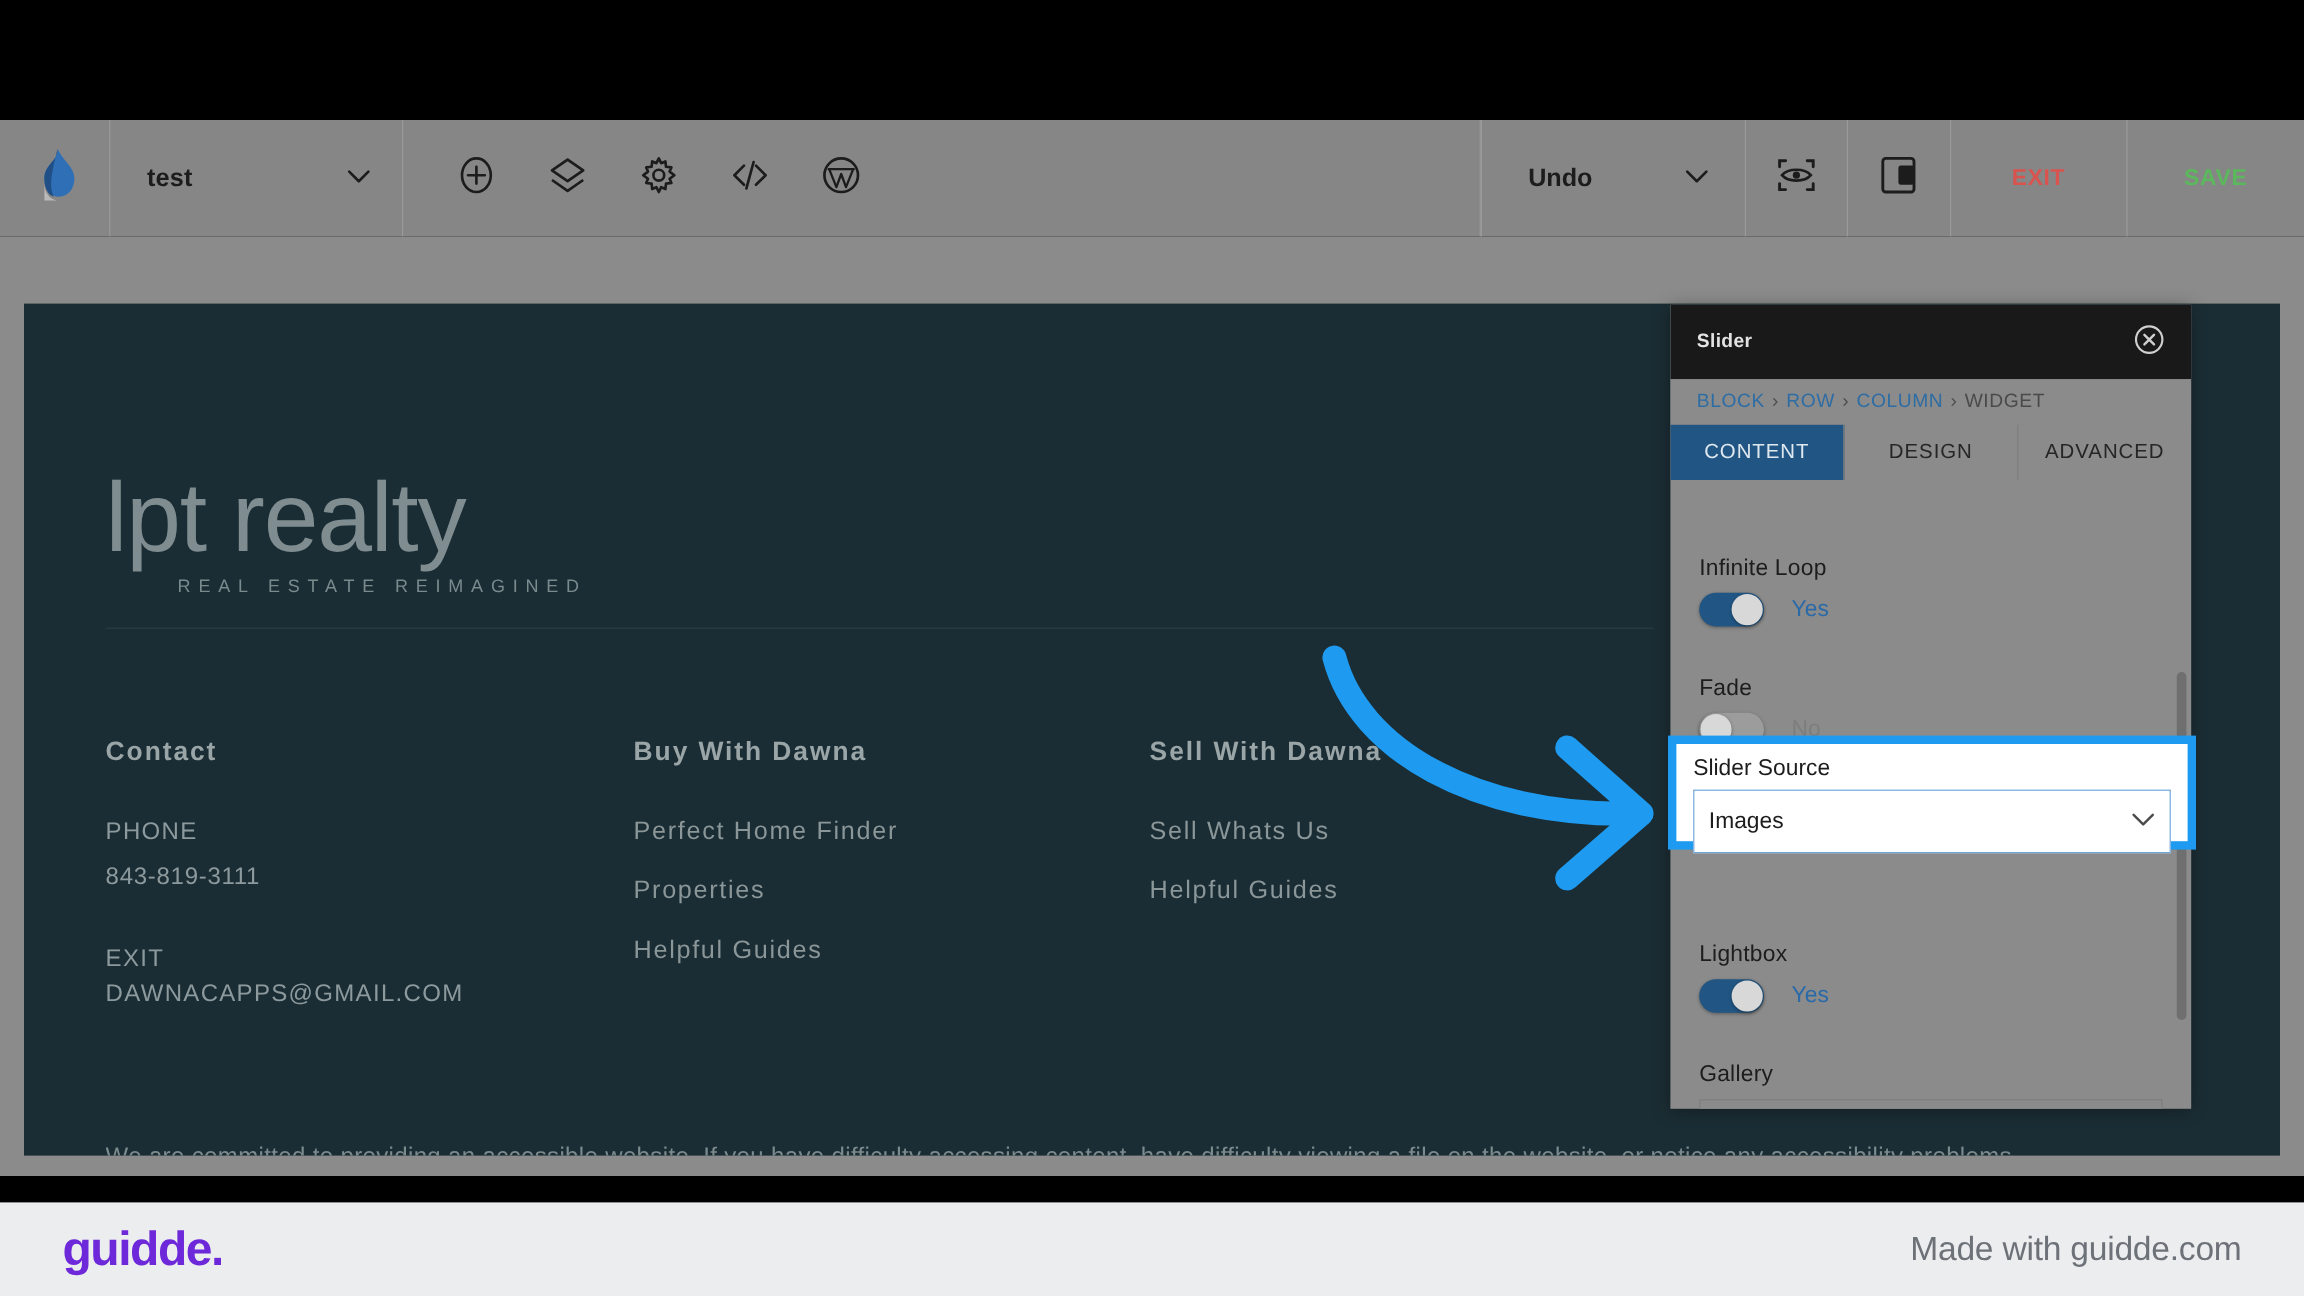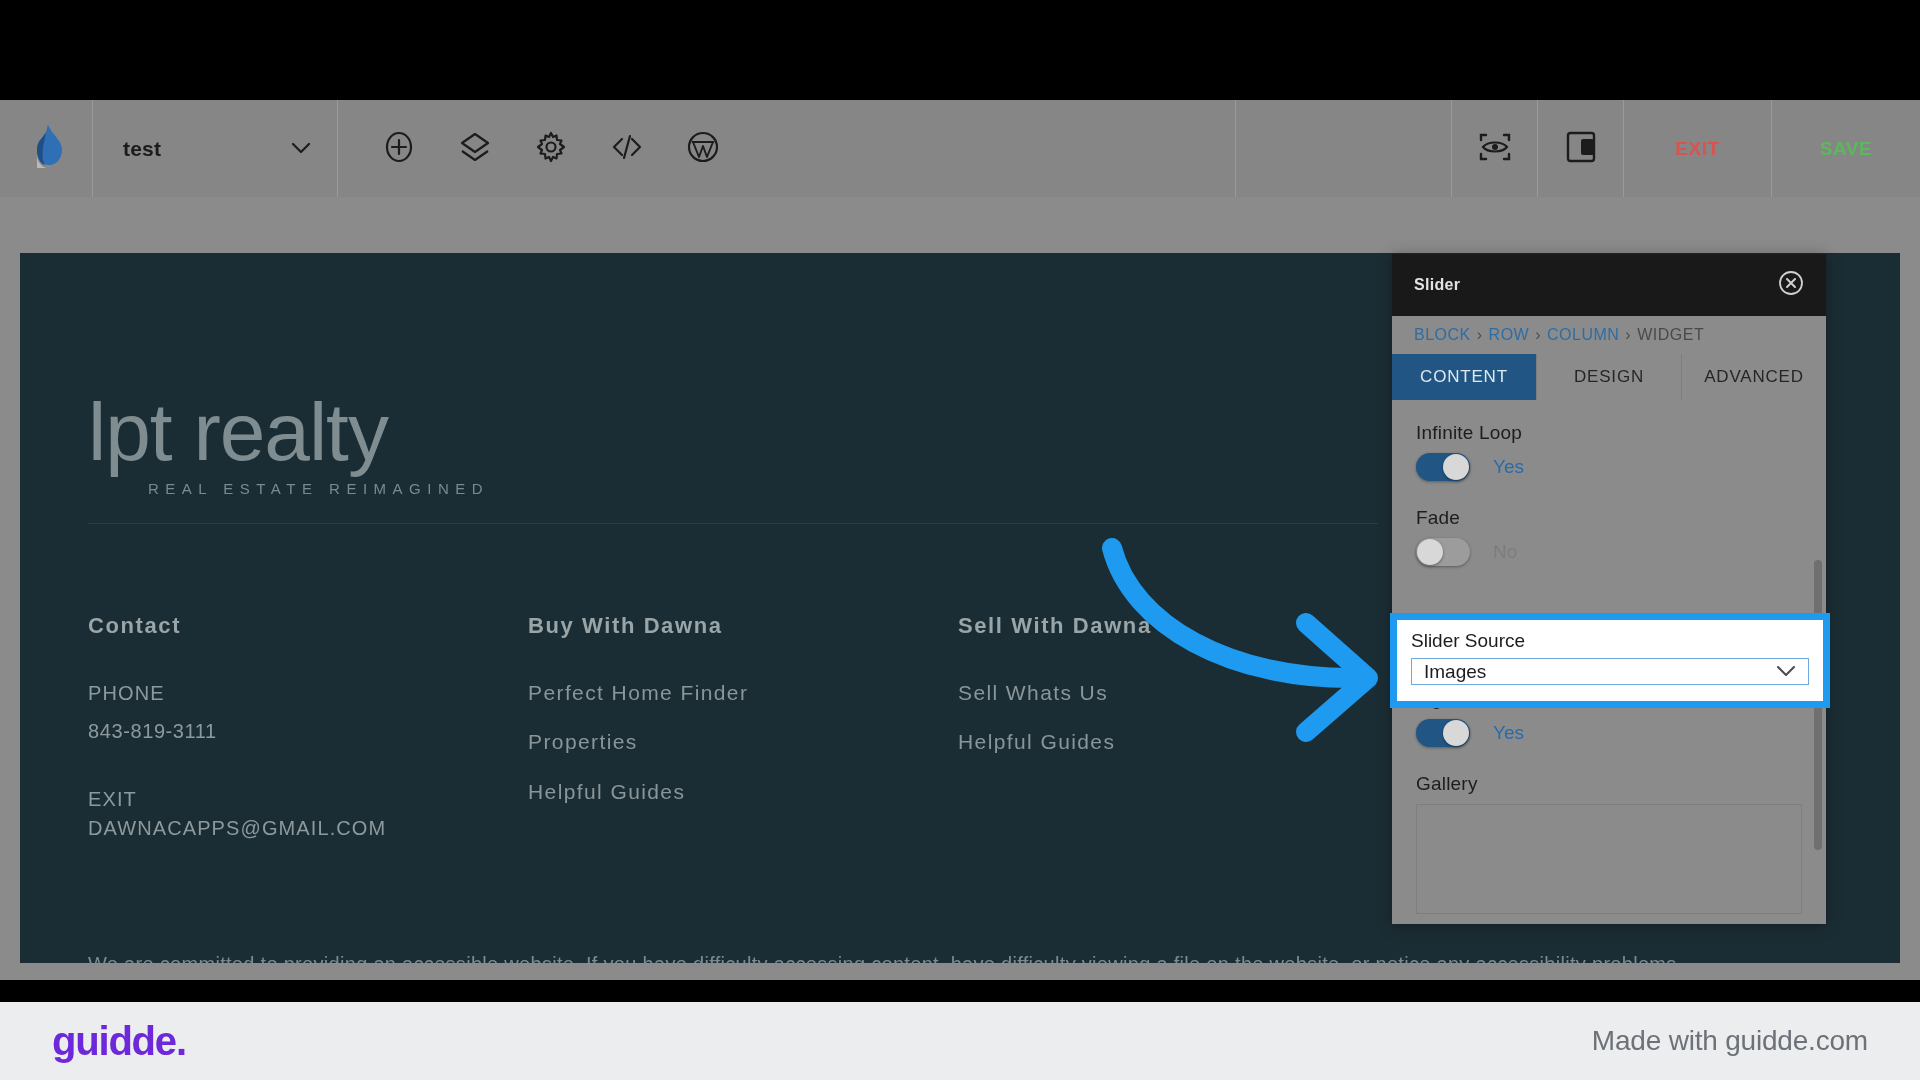--- a/index.html
+++ b/index.html
@@ -96,21 +96,21 @@
   .bc-current { color: #4a4a4a; }
   .panel-tabs { display: flex; height: 46px; }
   .panel-tab {
     flex: 1; display: flex; align-items: center; justify-content: center;
     font-size: 17px; letter-spacing: .8px; color: #262626; border-right: 1px solid #7d7d7d;
   }
   .panel-tab.active { background: #215684; color: #dfe8ef; }
   .panel-tab:last-child { border-right: none; }
   .panel-body { position: relative; height: 524px; padding: 22px 24px 0 24px; }
 
-  .field { margin-bottom: 26px; }
+  .field { margin-bottom: 26px; margin-top: 41px; }
   .field-label { font-size: 19px; color: #1d1d1d; margin-bottom: 9px; letter-spacing: .2px; }
   .toggle-row { display: flex; align-items: center; gap: 23px; }
   .toggle {
     width: 54px; height: 28px; border-radius: 14px; position: relative;
     box-shadow: 0 1px 3px rgba(0,0,0,.35);
   }
   .toggle.on { background: #215684; }
   .toggle.off { background: #9c9c9c; }
   .knob {
     position: absolute; top: 1px; width: 26px; height: 26px; border-radius: 50%;
@@ -125,21 +125,21 @@
   
   .highlight-wrap {
     position: absolute; left: 1390px; top: 613px; width: 440px; height: 95px;
     background: #1e9bf0; padding: 7px; z-index: 12;
   }
   .highlight-inner {
     background: #fff; width: 100%; height: 100%; padding: 10px 14px 0 14px;
   }
   .hl-label { font-size: 19px; color: #1d1d1d; margin-bottom: 6px; }
   .select-box {
-    height: 27px; border: 1px solid #6fa8dc; background: #fff;
+    height: 53px; border: 1px solid #6fa8dc; background: #fff;
     display: flex; align-items: center; justify-content: space-between;
     padding: 0 12px 0 12px;
   }
   .select-value { font-size: 19px; color: #1d1d1d; }
 
   .gallery-box {
     height: 110px; border: 1px solid #7e7e7e; background: #8b8b8b; margin-top: 4px;
   }
 
   
@@ -221,20 +221,28 @@
       <span>
         <svg width="34" height="34" viewBox="0 0 34 34">
             <circle cx="17" cy="17" r="14" fill="none" stroke="#1c1c1c" stroke-width="2.2"></circle>
             <path d="M7 12 L13 27 L17 16 L21 27 L27 12 M6.5 12 L27.5 12" fill="none" stroke="#1c1c1c" stroke-width="1.9" stroke-linecap="round" stroke-linejoin="round"></path>
           </svg>
       </span>
     </div>
 
     <div class="tb-spacer"></div>
 
+    <div class="tb-cell tb-undo">
+      <span class="tb-undo-text">Undo</span>
+      <span class="chev">
+        <svg width="20" height="12" viewBox="0 0 20 12">
+            <path d="M2 2 L10 10 L18 2" fill="none" stroke="#1c1c1c" stroke-width="2.2" stroke-linecap="round" stroke-linejoin="round"></path>
+          </svg>
+      </span>
+    </div>
 
     <div class="tb-cell tb-iconbtn">
       <span>
         <svg width="36" height="32" viewBox="0 0 36 32">
           <g fill="none" stroke="#1c1c1c" stroke-width="2.4" stroke-linecap="round">
             <path d="M4 9 L4 4 L9 4"></path>
               <path d="M27 4 L32 4 L32 9"></path>
             <path d="M32 23 L32 28 L27 28"></path>
               <path d="M9 28 L4 28 L4 23"></path>
           </g>

